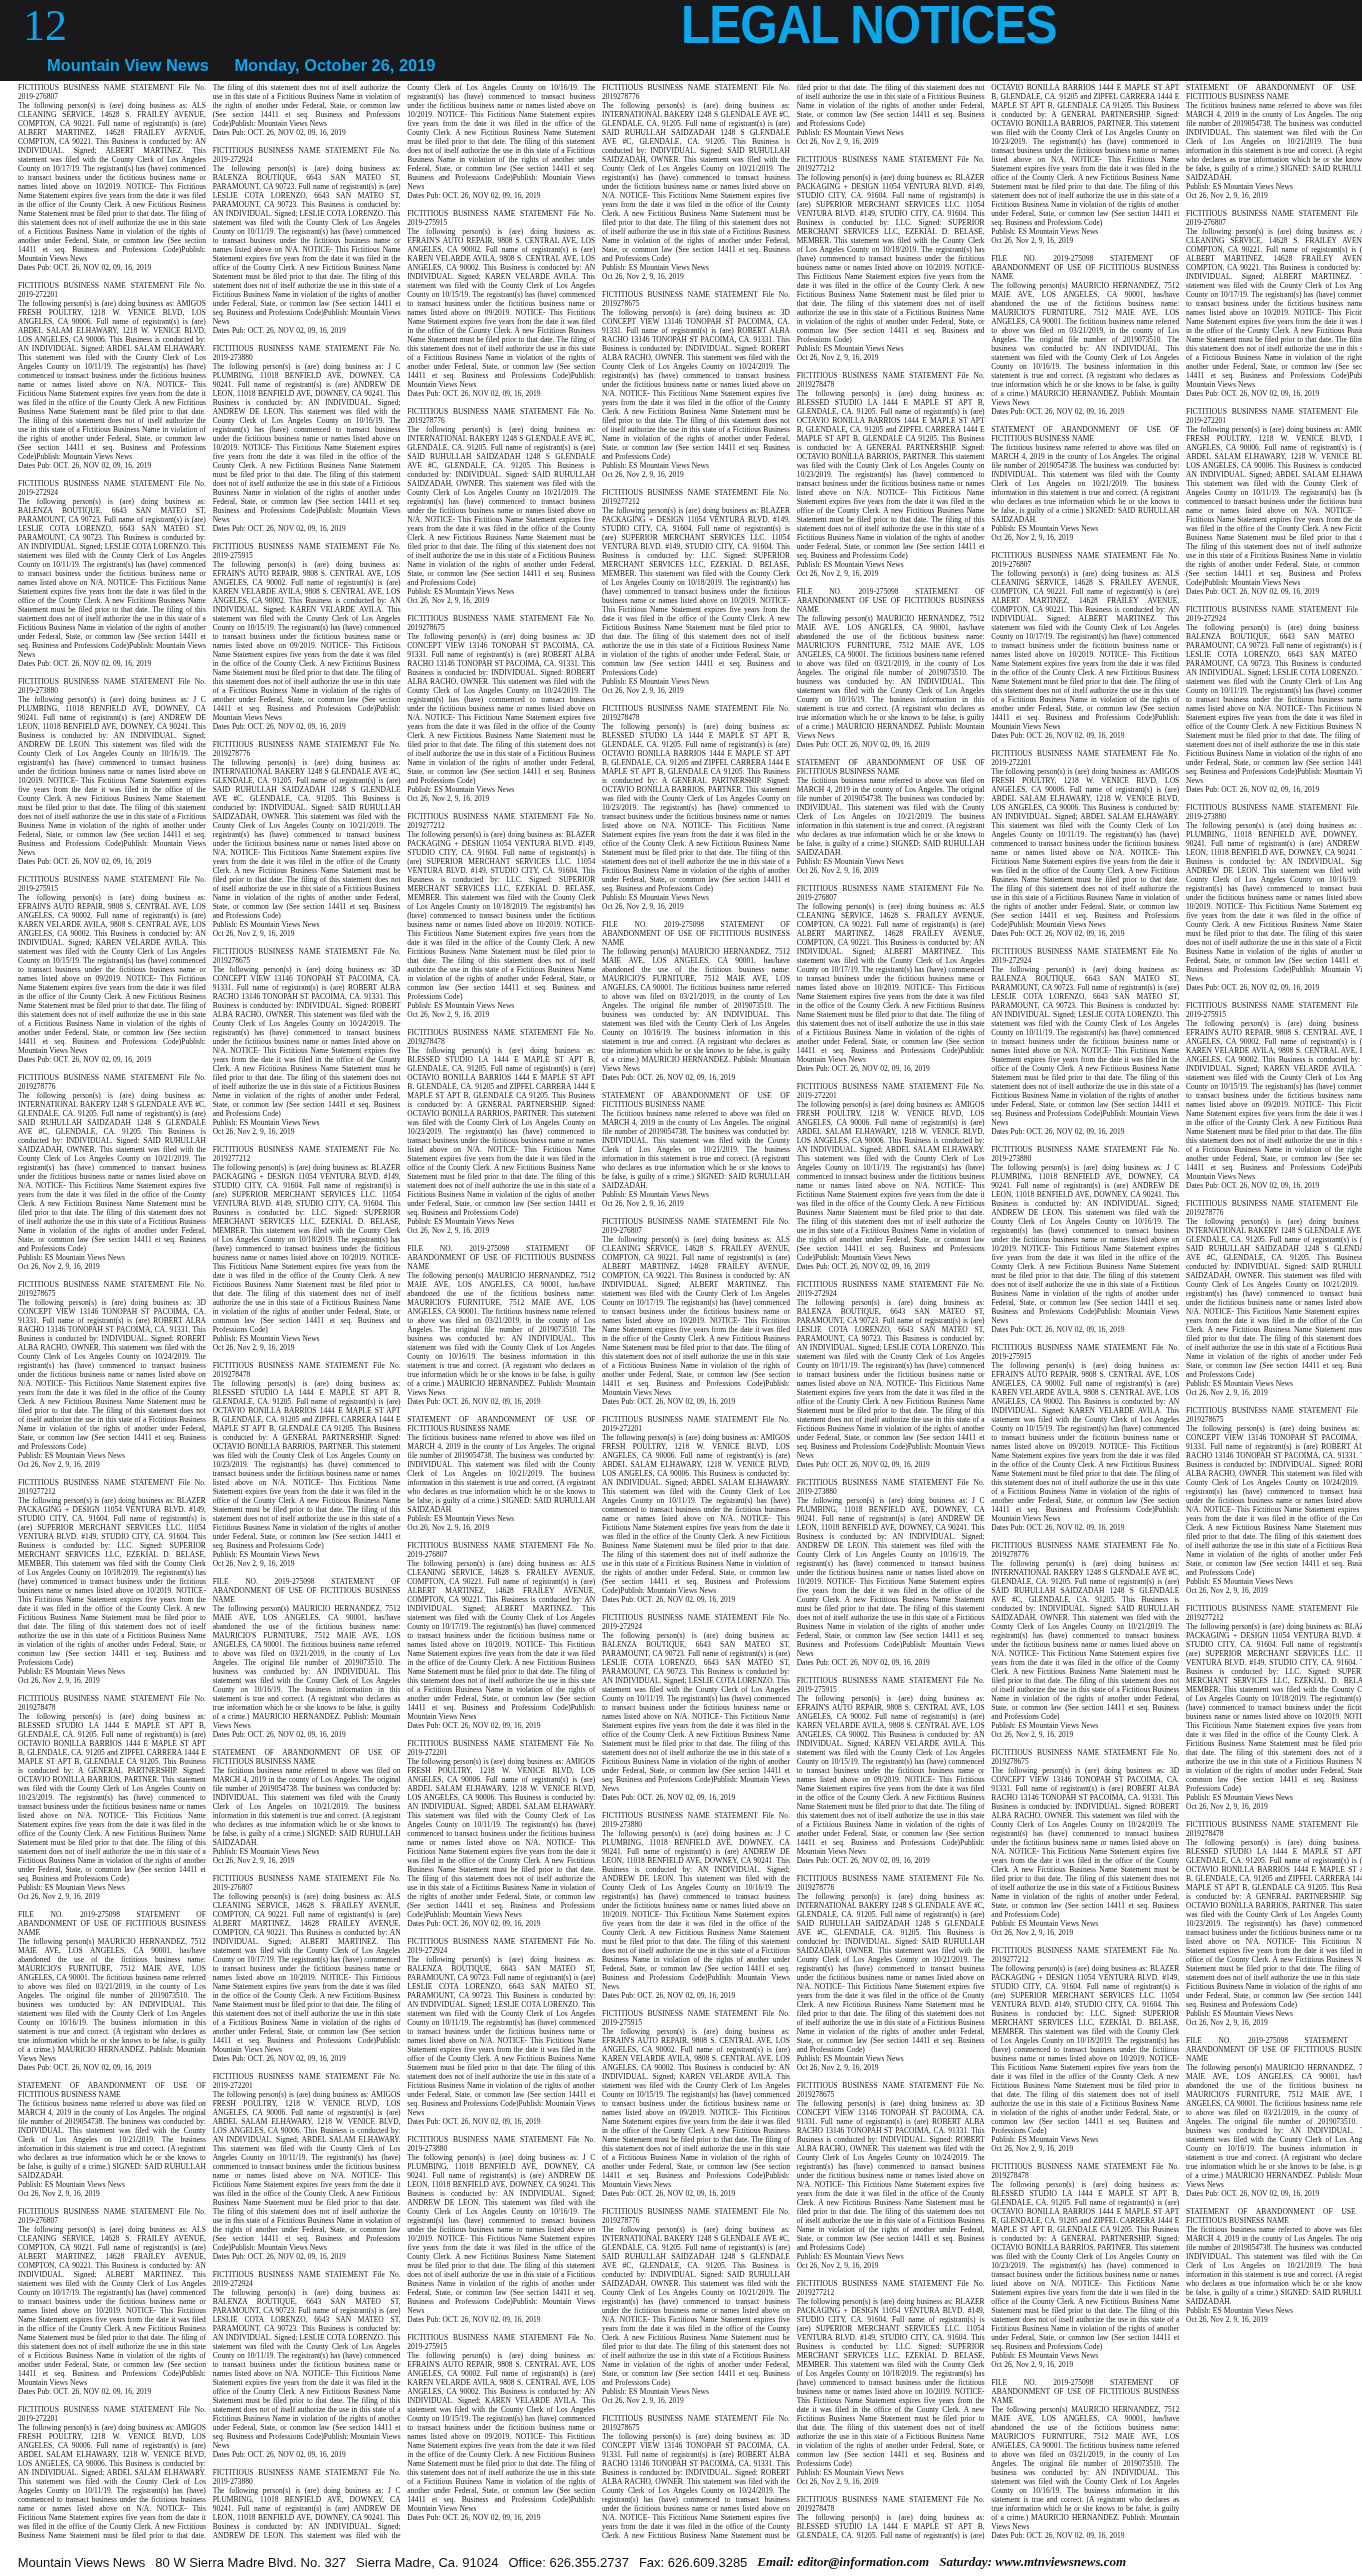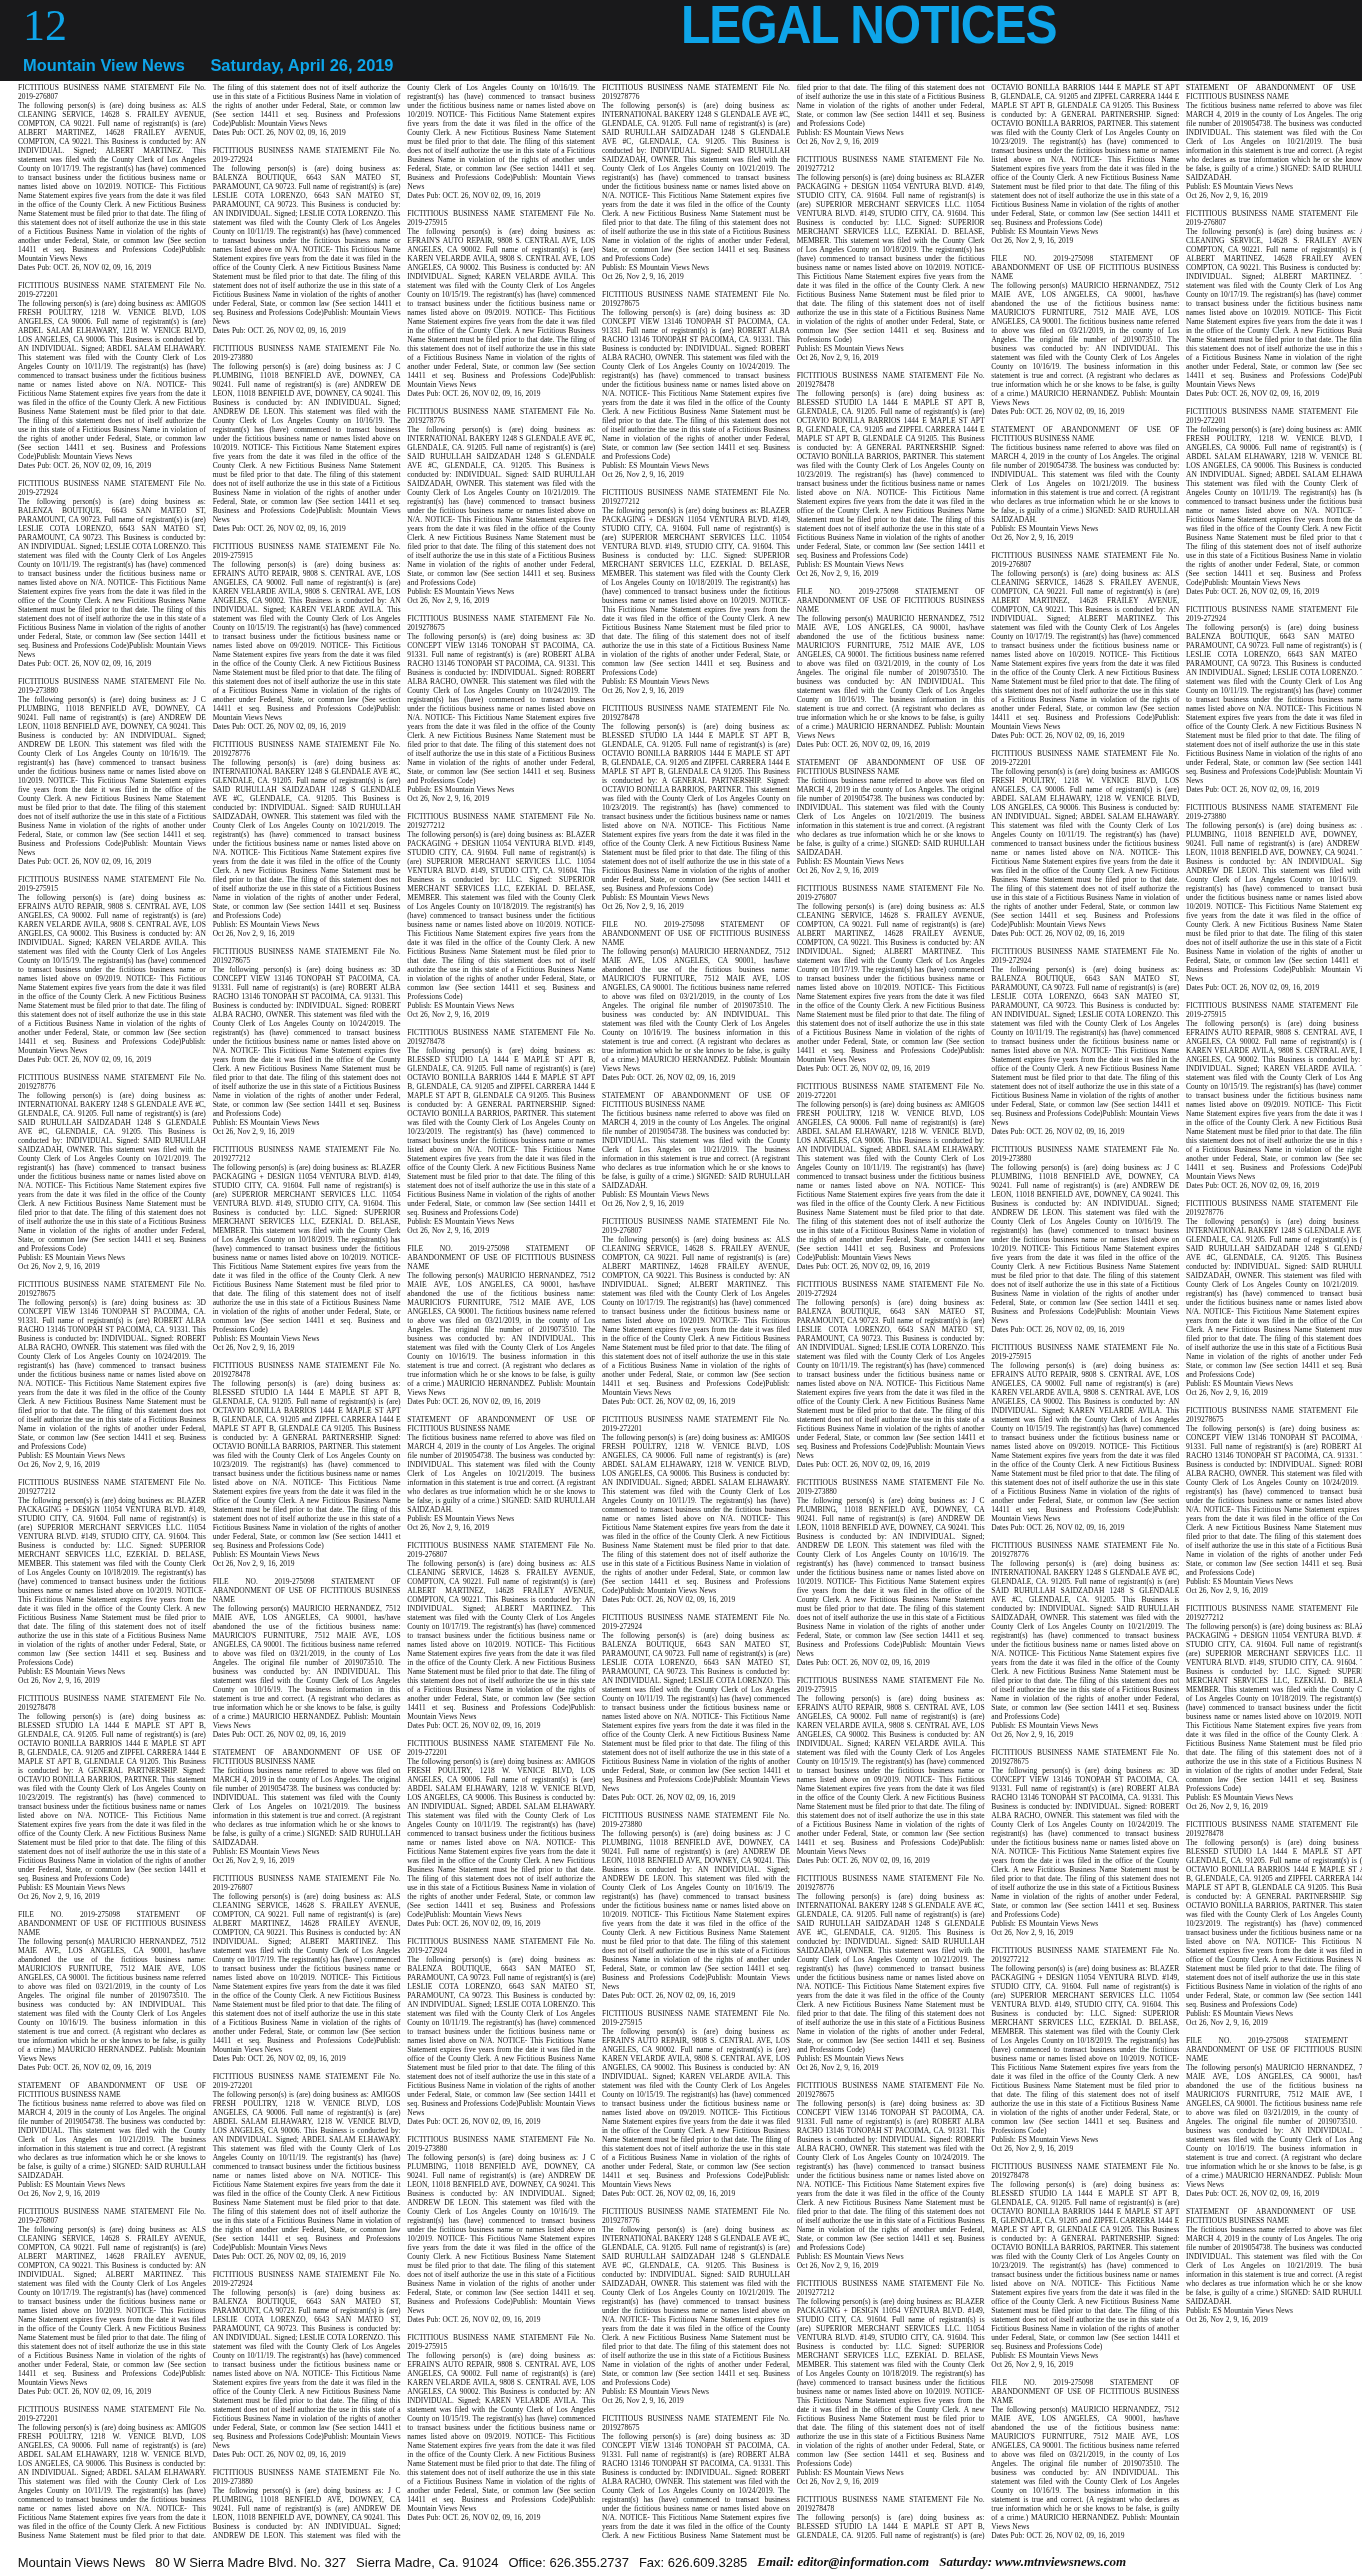--- a/index.html
+++ b/index.html
@@ -11,21 +11,21 @@
             background:#19191b;color:#0ea5e9;}
   .page-number{position:absolute;left:23px;top:1.9px;
                font-family:"Liberation Serif",serif;font-size:44px;line-height:48px;}
   .section-title{position:absolute;left:681px;top:-5.8px;
                  font-family:"Liberation Sans",sans-serif;font-weight:bold;
                  font-size:48px;letter-spacing:-1px;transform:scaleY(1.12);
                  transform-origin:top left;white-space:nowrap;}
   .masthead-row2{position:absolute;left:23px;top:56px;
                  font-family:"Liberation Sans",sans-serif;font-weight:bold;
                  font-size:16.4px;white-space:nowrap;}
-  .masthead-row2 .paper{margin-right:21px;}
+  .masthead-row2 .paper{margin-right:21px;margin-left:24px;}
 
   
   .columns-wrap{position:absolute;left:12px;top:82px;width:1356px;height:2465px;
                 padding:1px 6px;overflow:hidden;}
   .columns{column-count:7;column-gap:6.8px;column-fill:auto;height:2465px;
            text-align:justify;font-size:7.5px;line-height:9px;
            word-spacing:0.3px;}
   .notice{margin:0 0 9px 0;break-inside:auto;}
   .notice .n-title{text-align:justify;}
   .notice .n-body{text-align:justify;}
@@ -42,21 +42,21 @@
                    font-weight:bold;}
 </style>
 </head>
 <body>
 
 <div class="masthead">
   <div class="page-number">12</div>
   <div class="section-title">LEGAL NOTICES</div>
   <div class="masthead-row2">
     <span class="paper">Mountain View News</span>
-    <span>Saturday, April 26, 2019</span>
+    <span>Monday, October 26, 2019</span>
   </div>
 </div>
 
 <div class="columns-wrap">
   <div class="columns" id="columns">
       <div class="notice">
         <div class="n-title">FICTITIOUS BUSINESS NAME STATEMENT File No. 2019-276807</div>
         <div class="n-body">The following person(s) is (are) doing business as: ALS CLEANING SERVICE, 14628 S. FRAILEY AVENUE, COMPTON, CA 90221. Full name of registrant(s) is (are) ALBERT MARTINEZ, 14628 FRAILEY AVENUE, COMPTON, CA 90221. This Business is conducted by: AN INDIVIDUAL. Signed; ALBERT MARTINEZ. This statement was filed with the County Clerk of Los Angeles County on 10/17/19. The registrant(s) has (have) commenced to transact business under the fictitious business name or names listed above on 10/2019. NOTICE- This Fictitious Name Statement expires five years from the date it was filed in the office of the County Clerk. A new Fictitious Business Name Statement must be filed prior to that date. The filing of this statement does not of itself authorize the use in this state of a Fictitious Business Name in violation of the rights of another under Federal, State, or common law (See section 14411 et seq. Business and Professions Code)Publish: Mountain Views News</div>
         <div class="n-tail">Dates Pub: OCT. 26, NOV 02, 09, 16, 2019</div>
       </div>

